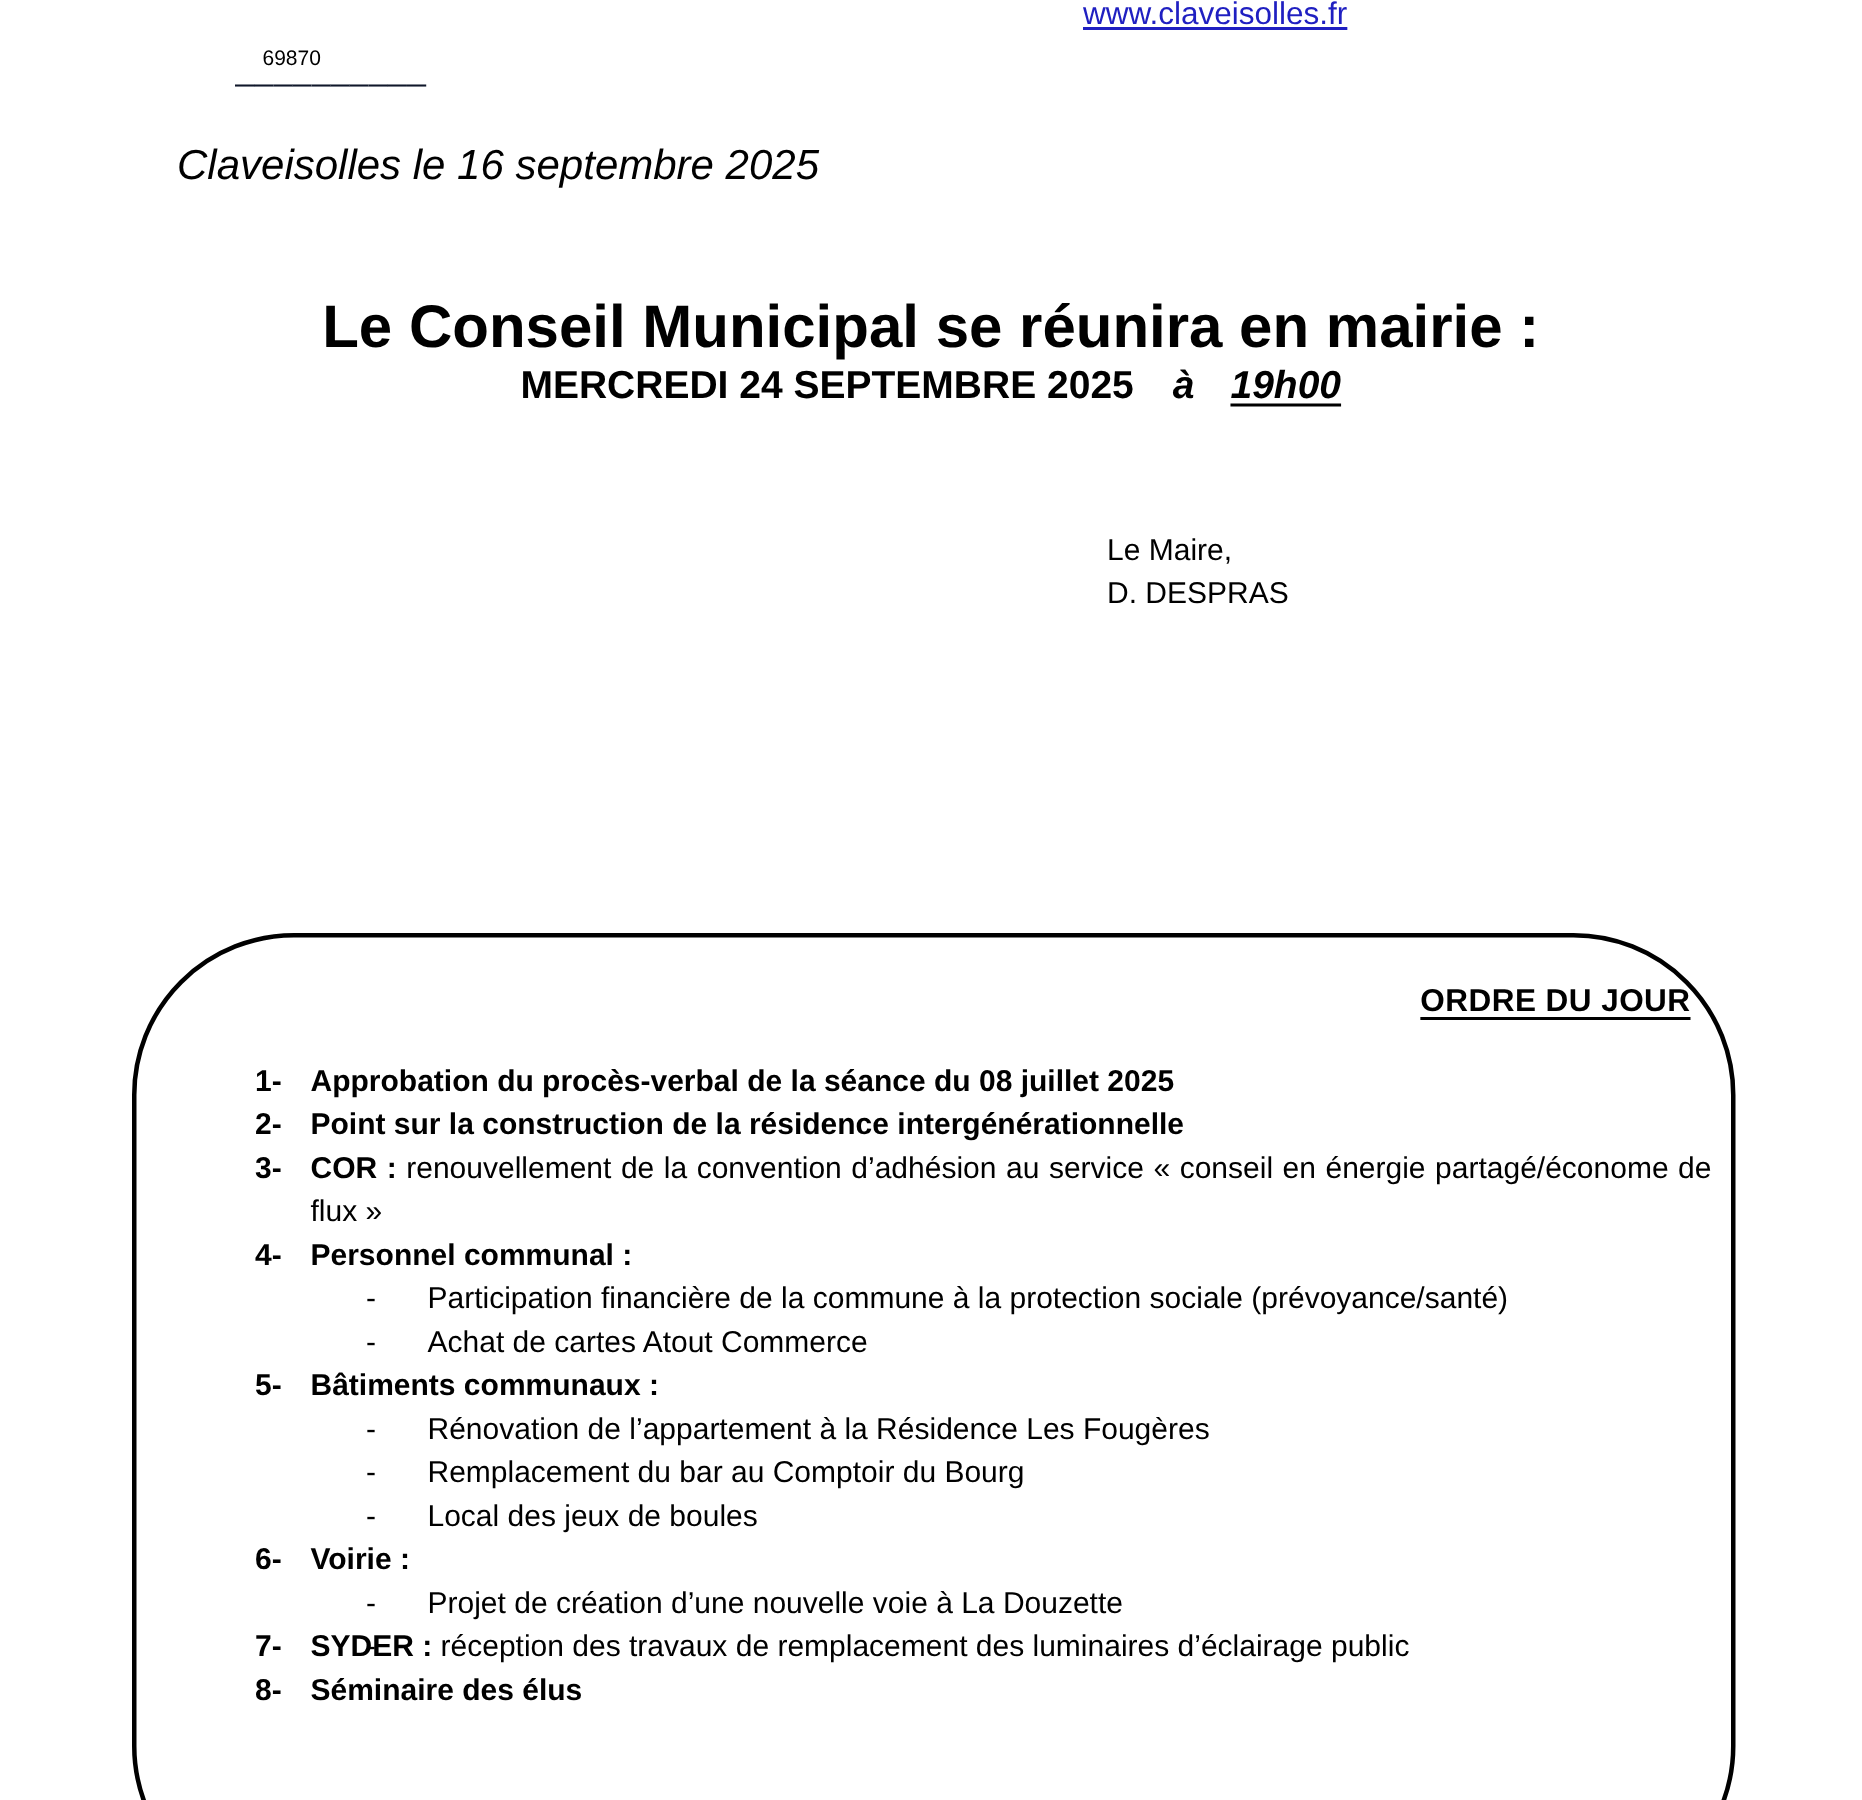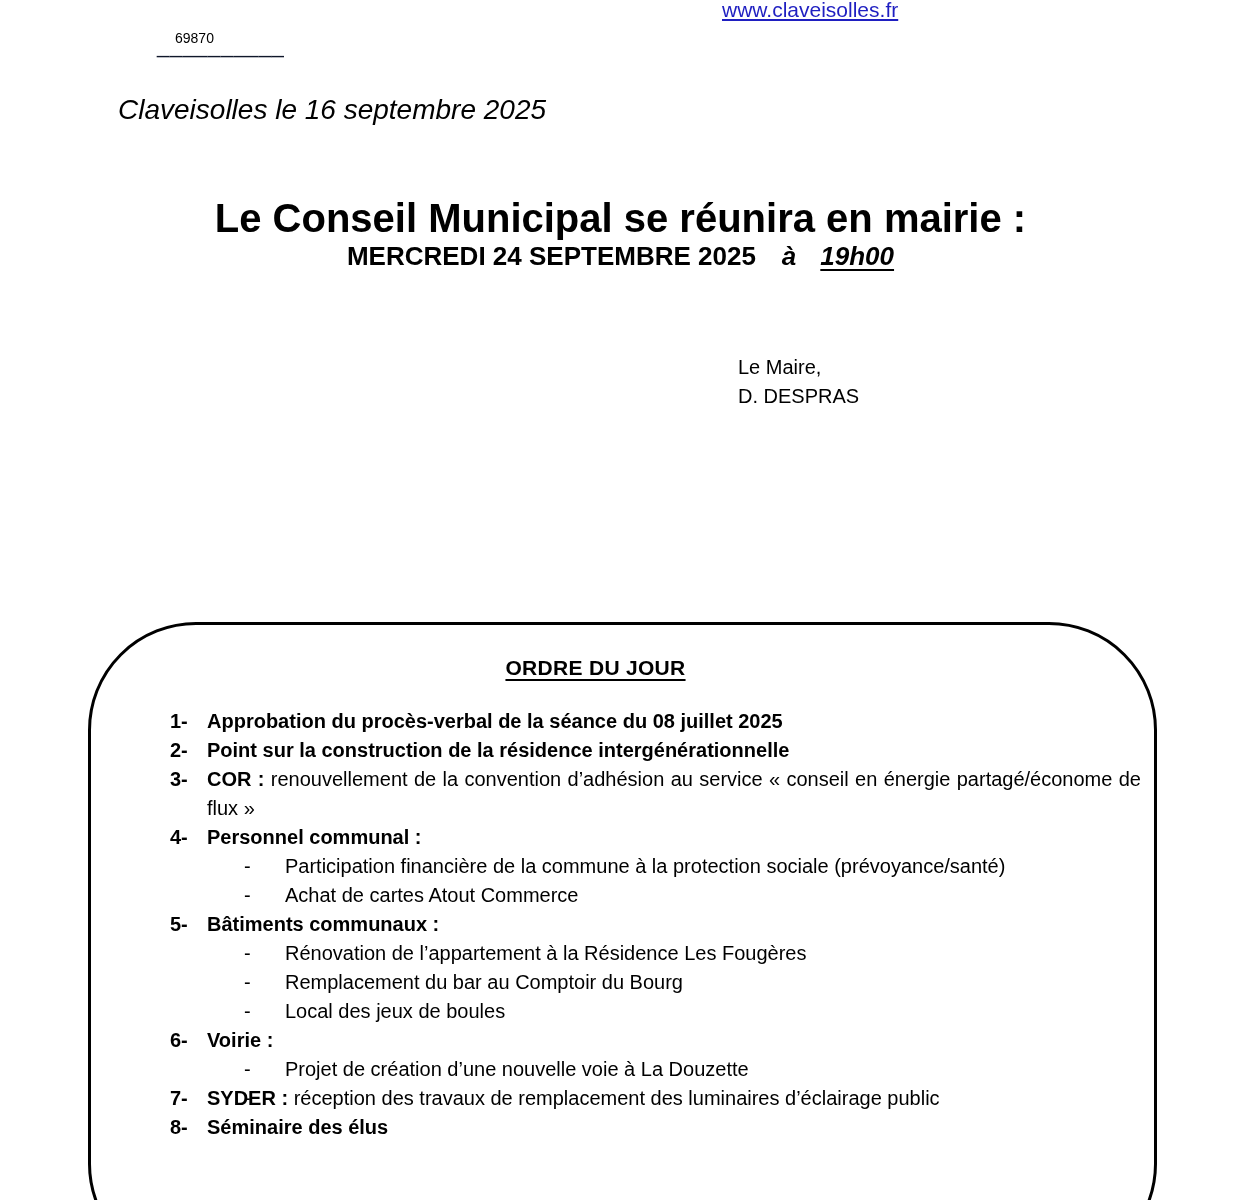--- a/index.html
+++ b/index.html
@@ -97,21 +97,21 @@
     height: 650px;
     border: 3px solid #000000;
     border-radius: 108px;
     box-sizing: border-box;
   }
   .agenda-heading {
     position: absolute;
     top: 31px;
     left: 0;
     width: 100%;
-    text-align: center;
+    text-align: right;
     transform: translateX(-27px);
     font-size: 21px;
     font-weight: bold;
     text-decoration: underline;
     text-decoration-thickness: 2px;
     text-underline-offset: 4px;
     letter-spacing: 0.3px;
   }
   .agenda-content {
     position: absolute;

